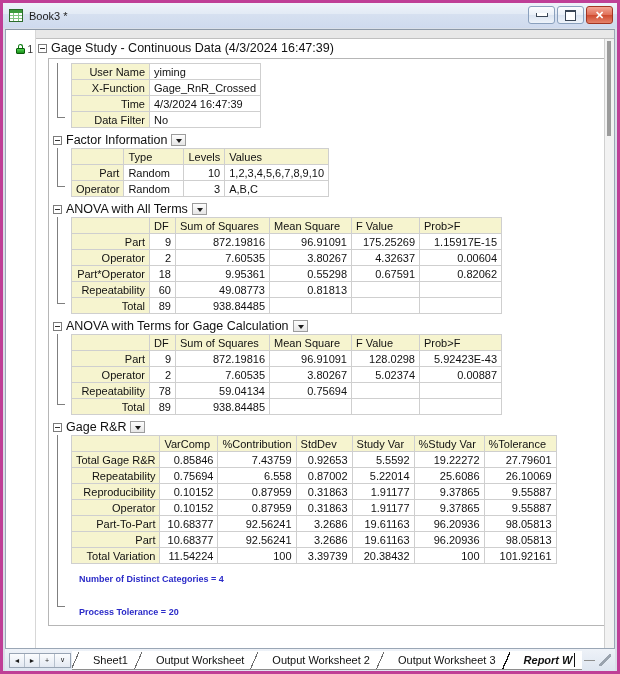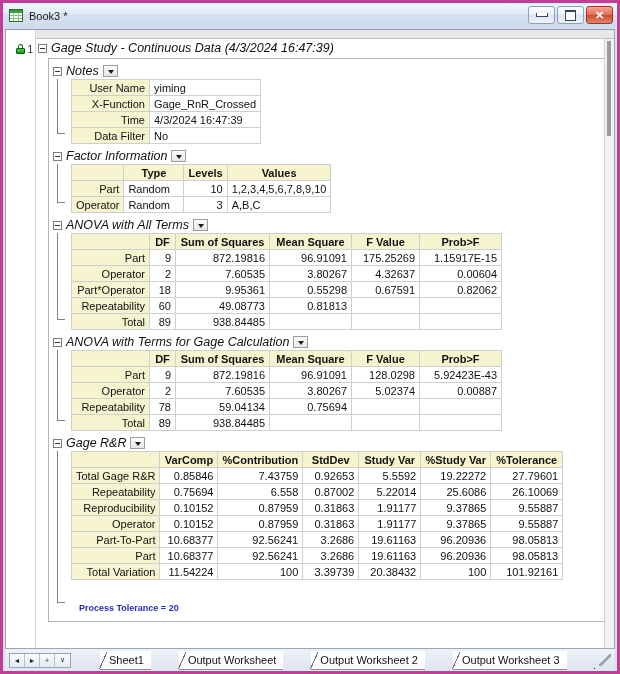--- a/index.html
+++ b/index.html
@@ -187,21 +187,20 @@
   
   .report-root{
     position:relative;
     padding-left: 2px;
   }
   .node-title{
     display:flex;
     align-items:center;
     gap:4px;
     font-size: 12.5px;
-    font-style: italic;
     color: #111;
     white-space: nowrap;
     line-height: 16px;
   }
   .node-title.root{ font-size: 12.5px; }
   .expander{
     width: 9px; height: 9px;
     border: 1px solid #7c7c7c;
     background: #fff;
     position: relative;
@@ -270,22 +269,22 @@
   table.rpt th, table.rpt td{
     border: 1px solid #cfcfcf;
     padding: 1px 4px;
     height: 16px;
     box-sizing: border-box;
     overflow: hidden;
     white-space: nowrap;
   }
   table.rpt th{
     background: #f6f4cf;
-    font-weight: bold;
-    text-align: center;
+    font-weight: normal;
+    text-align: left;
     color: #111;
   }
   table.rpt td.rowhdr{
     background: #f6f4cf;
     text-align: right;
   }
   table.rpt td.num{ text-align: right; }
   table.rpt td.txt{ text-align: left; }
 
   .section{ margin-top: 4px; }
@@ -364,27 +363,26 @@
     flex: 1 1 auto;
     min-width: 0;
     margin-left: 1px;
     overflow:hidden;
   }
   .tab{
     position:relative;
     display:flex;
     align-items:center;
     height: 18px;
-    padding: 0 7px 0 9px;
+    padding: 0 7px 0 21px;
     font-size: 11px;
     color: #111;
     white-space: nowrap;
     background: #fff;
     border-bottom: 1px solid #8e8e8e;
-    margin-left: 28px;
   }
   .tab .sep{
     position:absolute;
     left: -1px; top: 0;
     width: 8px; height: 18px;
     background: linear-gradient(to bottom right, transparent 49%, #6e6e6e 49%, #6e6e6e 56%, transparent 56%);
   }
   .tab.active{ font-weight: bold; font-style: italic; }
   .tab.active .sep{
     background: linear-gradient(to bottom right, transparent 49%, #111 49%, #111 58%, transparent 58%);
@@ -444,25 +442,20 @@
         <div class="report-root">
 
           <div class="node-title root">
             <span class="expander"></span>
             <span>Gage Study - Continuous Data (4/3/2024 16:47:39)</span>
           </div>
 
           <div class="root-box">
 
             <div class="section">
-              <div class="node-title">
-                <span class="expander"></span>
-                <span>Notes</span>
-                <span class="dropdown-arrow"></span>
-              </div>
               <div class="branch">
                 <table class="rpt tbl-notes">
                   <colgroup>
                       <col class="c0">
                       <col class="c1">
                     </colgroup>
                   <tbody>
                     <tr>
                       <td class="rowhdr">User Name</td>
                       <td class="txt">yiming</td>
@@ -748,20 +741,21 @@
                       <td class="num">11.54224</td>
                       <td class="num">100</td>
                       <td class="num">3.39739</td>
                       <td class="num">20.38432</td>
                       <td class="num">100</td>
                       <td class="num">101.92161</td>
                     </tr>
                   </tbody>
                 </table>
 
+                <div class="note-line">Number of Distinct Categories = 4</div>
                 <div class="note-line second">Process Tolerance = 20</div>
               </div>
             </div>
 
           </div>
         </div>
       </div>
 
       <div id="vscroll-track">
         <div id="vscroll-thumb"></div>

